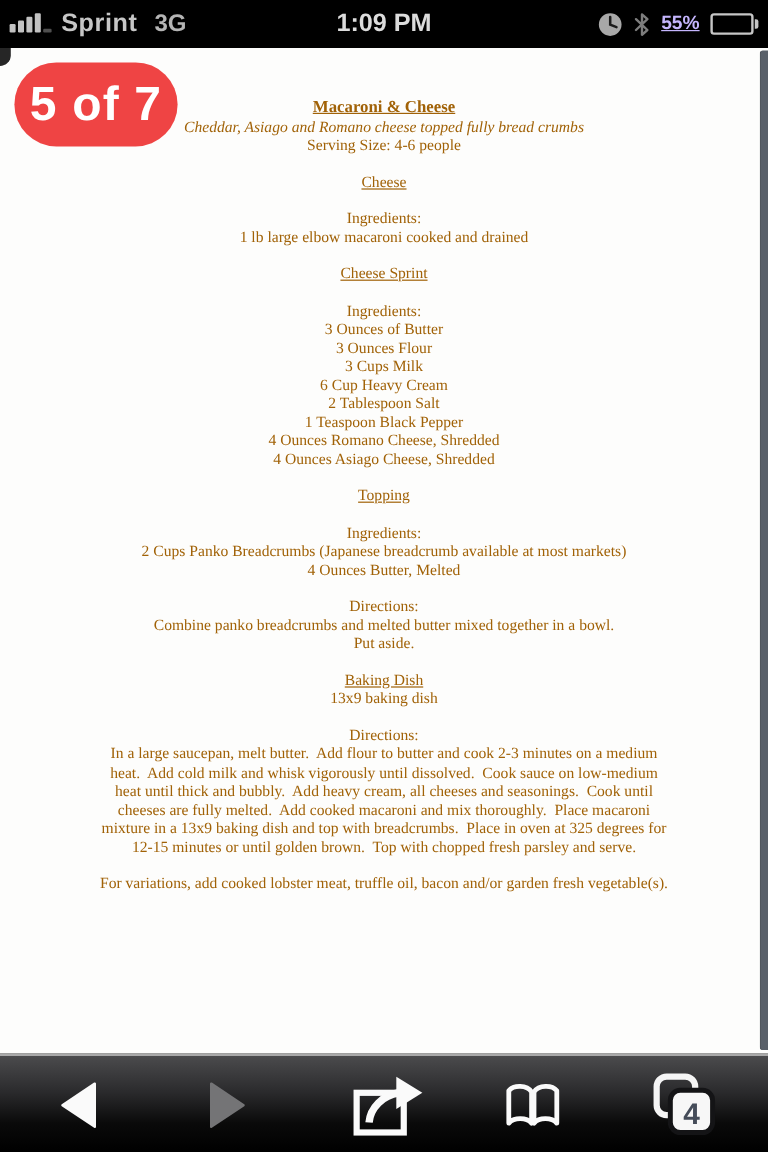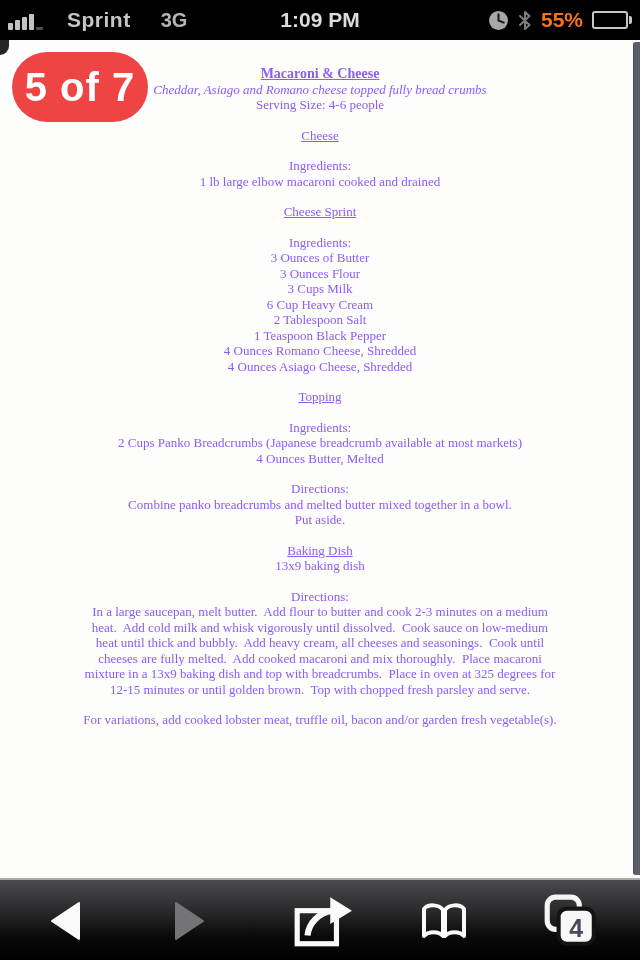--- a/index.html
+++ b/index.html
@@ -8,33 +8,33 @@
     position:relative; width:640px; height:960px; margin:0 auto;
     background:#000; overflow:hidden; font-family:"Liberation Sans", sans-serif;
   }
 
   
   .status-bar {
     position:absolute; top:0; left:0; width:640px; height:40px;
     background:#000; display:flex; align-items:center; padding:0 8px;
     color:#c8c8c8;
   }
-  .sb-left { display:flex; align-items:flex-end; gap:24px; }
+  .sb-left { display:flex; align-items:center; gap:8px; }
   .signal { display:flex; align-items:flex-end; gap:2px; height:18px; padding-bottom:2px; }
   .signal .bar { width:5px; background:#c2c2c2; border-radius:1px; }
   .signal .b1{height:7px;} .signal .b2{height:10px;} .signal .b3{height:13px;} .signal .b4{height:16px;}
   .signal .b5{height:3px; width:7px; background:#4f4f4f;}
   .carrier { font-size:21px; font-weight:bold; color:#c6c6c6; letter-spacing:0.5px; }
   .network { font-size:20px; font-weight:bold; color:#b4b4b4; margin-left:6px; }
   .sb-time {
     position:absolute; left:50%; top:0; transform:translateX(-50%);
     height:28px; line-height:40px; font-size:21px; font-weight:bold; color:#dcdcdc;
   }
   .sb-right { margin-left:auto; display:flex; align-items:center; gap:9px; }
-  .battery-pct { font-size:21px; font-weight:bold; color:#f97316; }
+  .battery-pct { font-size:16px; font-weight:bold; color:#c4b5fd;text-decoration:underline; }
   .battery { display:flex; align-items:center; }
   .battery-body { width:36px; height:18px; border:2px solid #c6c6c6; border-radius:3px; padding:1px; }
   .battery-fill { height:100%; width:55%; background:#c6c6c6; border-radius:1px; }
   .battery-cap { width:3px; height:8px; background:#c6c6c6; border-radius:0 2px 2px 0; margin-left:1px; }
 
   
   .page-view {
     position:absolute; top:40px; left:0; width:640px; height:838px;
     background:#fdfdfc; overflow:hidden;
   }
@@ -47,22 +47,22 @@
     background:#ef4444; border-radius:35px;
     display:flex; align-items:center; justify-content:center;
     color:#fff; font-size:40px; font-weight:bold; letter-spacing:1px;
     font-family:"Liberation Sans", sans-serif;
   }
   .scrollbar {
     position:absolute; right:0; top:2px; width:7px; height:833px;
     background:#596069; border-left:1px solid #474d55; border-radius:3px 0 0 3px;
   }
   .recipe {
-    width:480px; margin:0 auto; padding-top:26px; text-align:center;
-    font-family:"Liberation Serif", serif; color:#8b5cf6;
+    width:480px; margin:0 auto; padding-top:42px; text-align:center;
+    font-family:"Liberation Serif", serif; color:#a16207;
   }
   .rb { font-size:13px; line-height:15.5px; }
   .rb-title { font-size:14px; font-weight:bold; text-decoration:underline; }
   .rb-subtitle { font-style:italic; }
   .rb-heading { text-decoration:underline; }
   .rb-line { white-space:pre; }
   .rb-para { white-space:pre-wrap; }
   .rb-gap { height:15px; }
 
   

